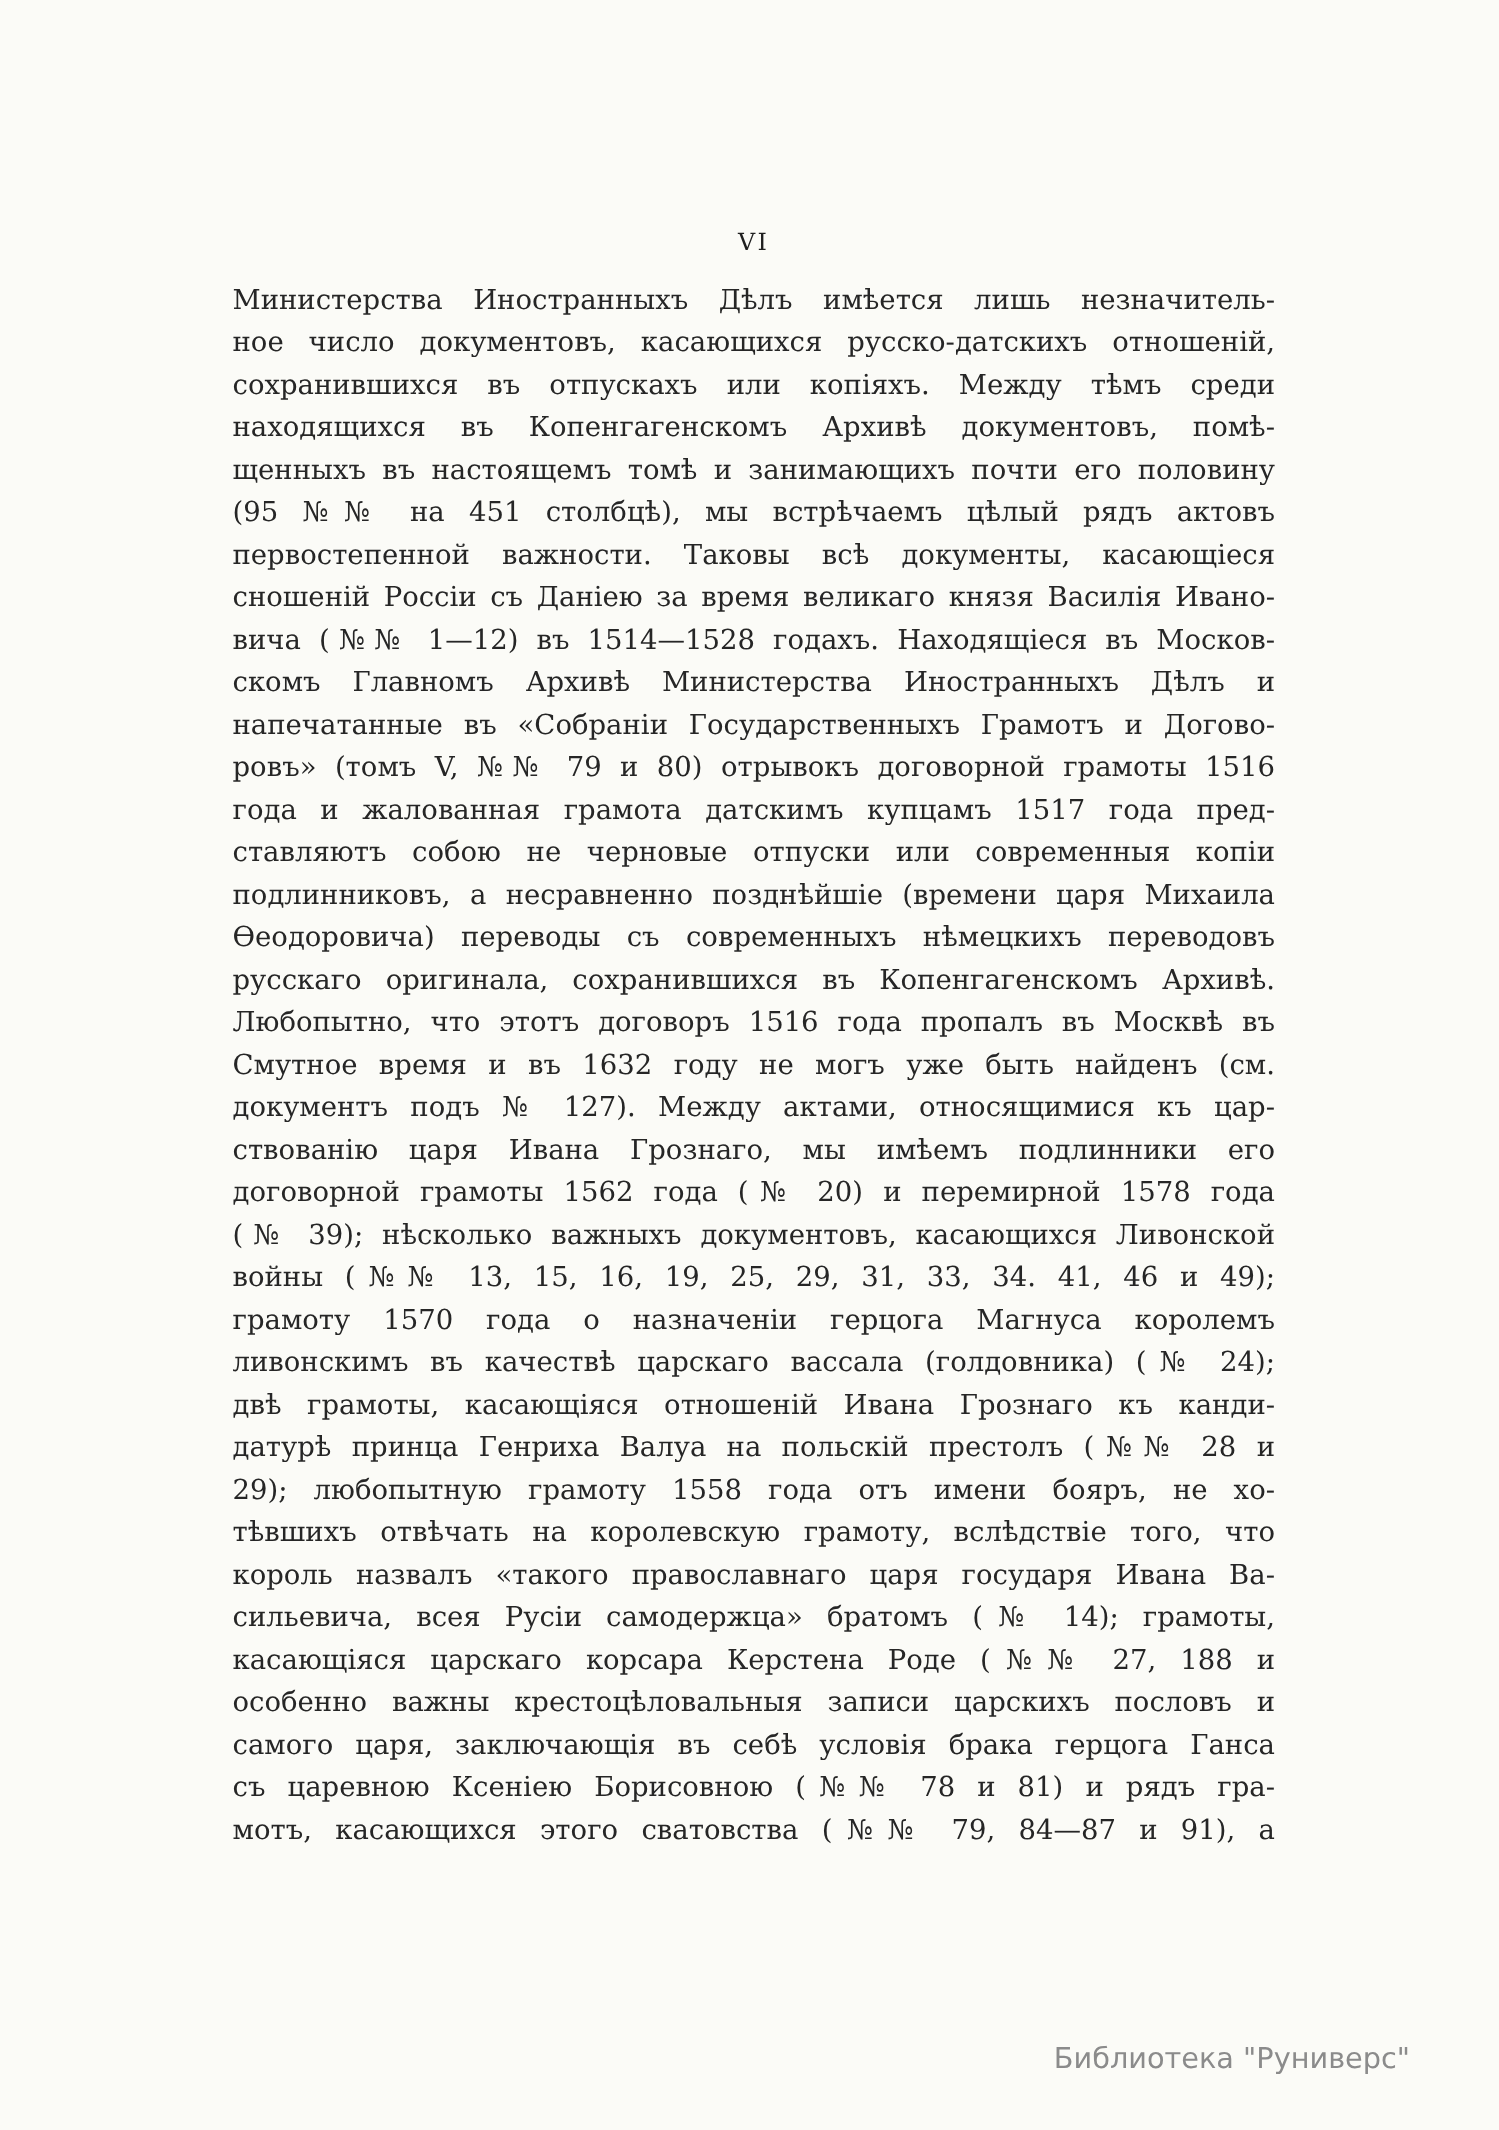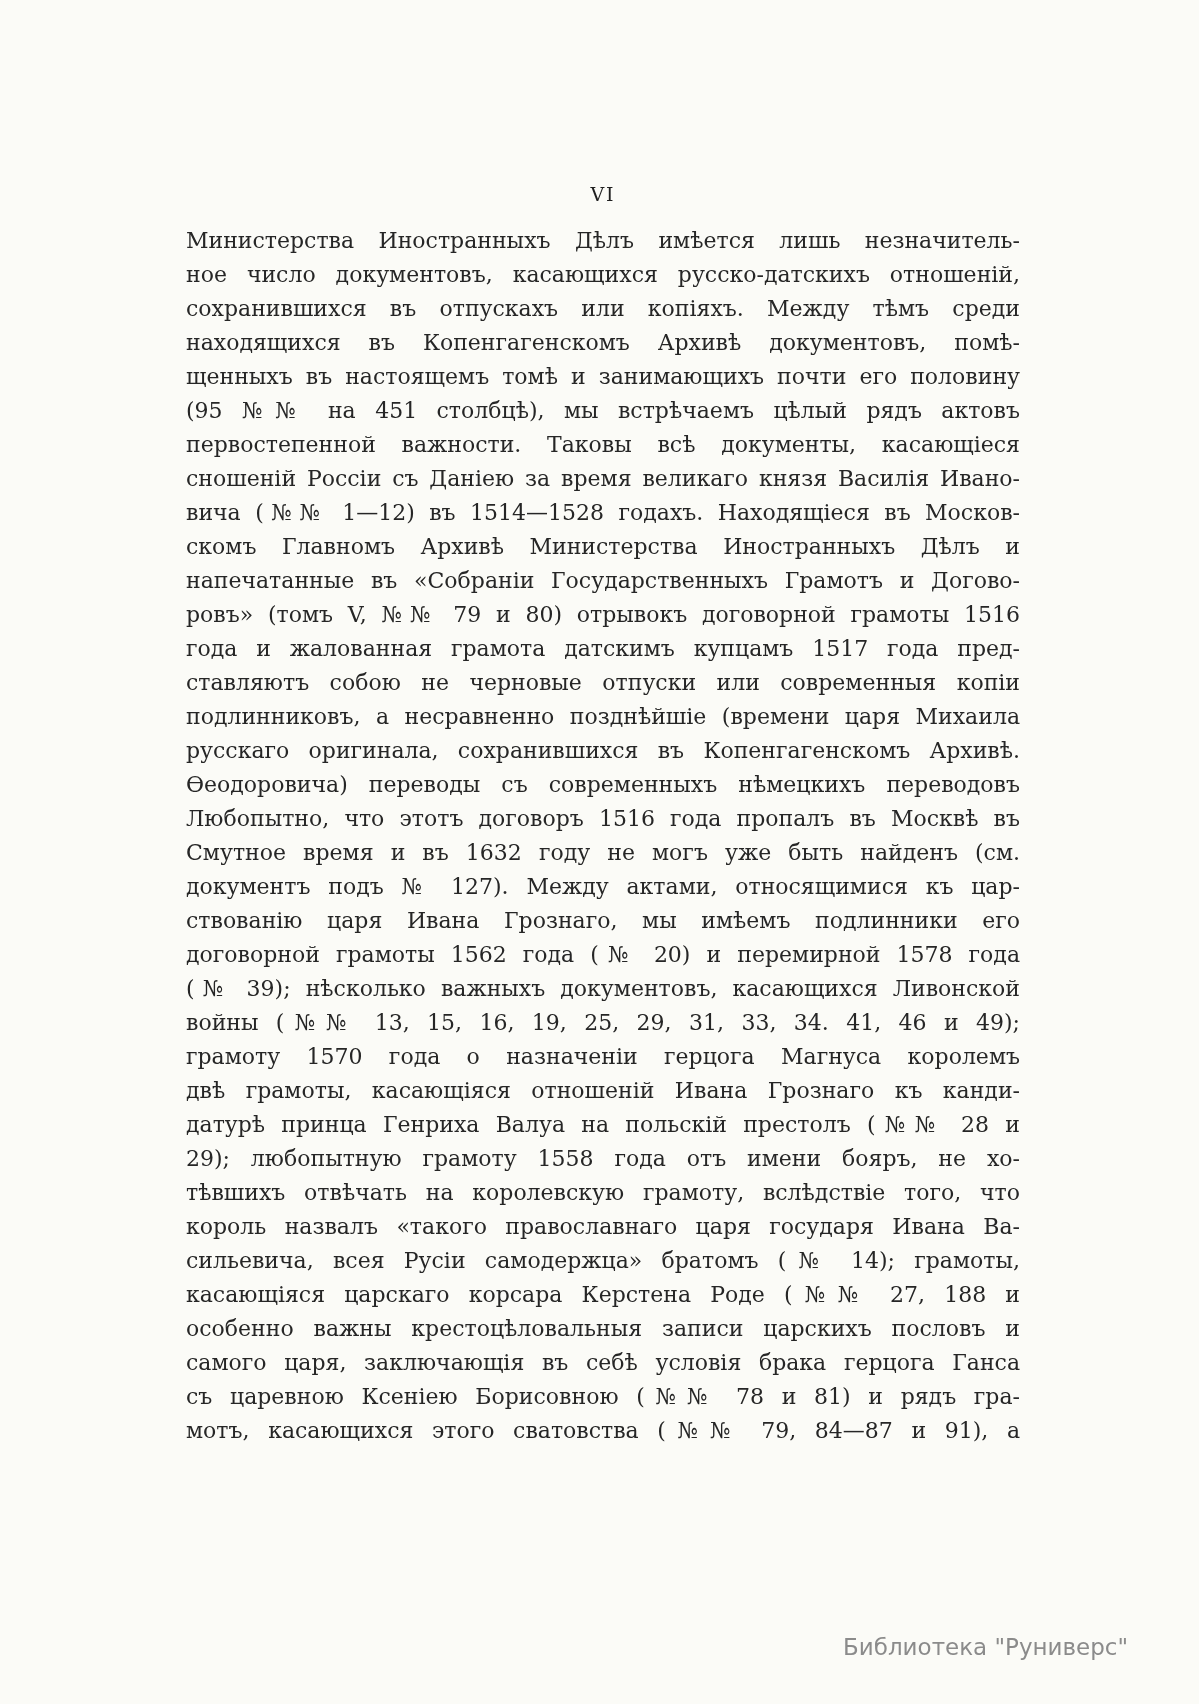--- a/index.html
+++ b/index.html
@@ -70,30 +70,31 @@
       <div class="line">(95 №№ на 451 столбцѣ), мы встрѣчаемъ цѣлый рядъ актовъ</div>
       <div class="line">первостепенной важности. Таковы всѣ документы, касающіеся</div>
       <div class="line">сношеній Россіи съ Даніею за время великаго князя Василія Ивано-</div>
       <div class="line">вича (№№ 1—12) въ 1514—1528 годахъ. Находящіеся въ Москов-</div>
       <div class="line">скомъ Главномъ Архивѣ Министерства Иностранныхъ Дѣлъ и</div>
       <div class="line">напечатанные въ «Собраніи Государственныхъ Грамотъ и Догово-</div>
       <div class="line">ровъ» (томъ V, №№ 79 и 80) отрывокъ договорной грамоты 1516</div>
       <div class="line">года и жалованная грамота датскимъ купцамъ 1517 года пред-</div>
       <div class="line">ставляютъ собою не черновые отпуски или современныя копіи</div>
       <div class="line">подлинниковъ, а несравненно позднѣйшіе (времени царя Михаила</div>
+      <div class="line">Ѳеодоровича) переводы съ современныхъ нѣмецкихъ переводовъ</div>
       <div class="line">русскаго оригинала, сохранившихся въ Копенгагенскомъ Архивѣ.</div>
-      <div class="line">Ѳеодоровича) переводы съ современныхъ нѣмецкихъ переводовъ</div>
       <div class="line">Любопытно, что этотъ договоръ 1516 года пропалъ въ Москвѣ въ</div>
       <div class="line">Смутное время и въ 1632 году не могъ уже быть найденъ (см.</div>
       <div class="line">документъ подъ № 127). Между актами, относящимися къ цар-</div>
       <div class="line">ствованію царя Ивана Грознаго, мы имѣемъ подлинники его</div>
       <div class="line">договорной грамоты 1562 года (№ 20) и перемирной 1578 года</div>
       <div class="line">(№ 39); нѣсколько важныхъ документовъ, касающихся Ливонской</div>
       <div class="line">войны (№№ 13, 15, 16, 19, 25, 29, 31, 33, 34. 41, 46 и 49);</div>
       <div class="line">грамоту 1570 года о назначеніи герцога Магнуса королемъ</div>
+      <div class="line">ливонскимъ въ качествѣ царскаго вассала (голдовника) (№ 24);</div>
       <div class="line">двѣ грамоты, касающіяся отношеній Ивана Грознаго къ канди-</div>
       <div class="line">датурѣ принца Генриха Валуа на польскій престолъ (№№ 28 и</div>
       <div class="line">29); любопытную грамоту 1558 года отъ имени бояръ, не хо-</div>
       <div class="line">тѣвшихъ отвѣчать на королевскую грамоту, вслѣдствіе того, что</div>
       <div class="line">король назвалъ «такого православнаго царя государя Ивана Ва-</div>
       <div class="line">сильевича, всея Русіи самодержца»  братомъ (№ 14); грамоты,</div>
       <div class="line">касающіяся царскаго корсара Керстена Роде (№№ 27, 188 и</div>
       <div class="line">особенно важны крестоцѣловальныя записи царскихъ пословъ и</div>
       <div class="line">самого царя, заключающія въ себѣ условія брака герцога Ганса</div>
       <div class="line">съ царевною Ксеніею Борисовною (№№ 78 и 81) и рядъ гра-</div>

